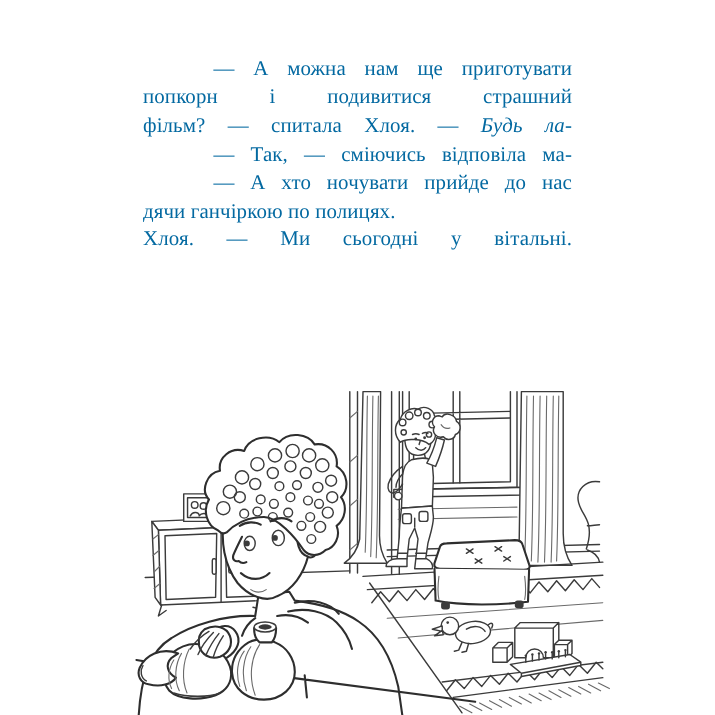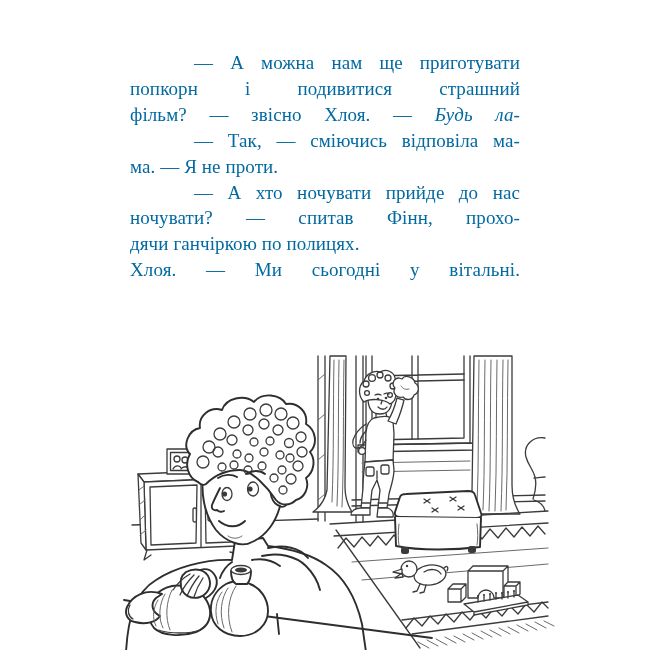--- a/index.html
+++ b/index.html
@@ -21,25 +21,23 @@
   .ink{fill:#3b3b3b;stroke:none;}
 </style>
 </head>
 <body>
 
 <div class="page">
 
   <div class="text-block">
     <div class="line j ind"><span>— А можна нам ще приготувати</span><span class="it"></span><span></span></div>
     <div class="line j"><span>попкорн і подивитися страшний</span><span class="it"></span><span></span></div>
-    <div class="line j"><span>фільм? — звісно Хлоя. — </span><span class="it">Будь ла-</span><span></span></div>
+    <div class="line j"><span>фільм? — спитала Хлоя. — </span><span class="it">Будь ла-</span><span></span></div>
     <div class="line j ind"><span>— Так, — сміючись відповіла ма-</span><span class="it"></span><span></span></div>
-    <div class="line"><span>ма. — Я не проти.</span><span class="it"></span><span></span></div>
     <div class="line j ind"><span>— А хто ночувати прийде до нас</span><span class="it"></span><span></span></div>
-    <div class="line j"><span>ночувати? — спитав Фінн, прохо-</span><span class="it"></span><span></span></div>
     <div class="line"><span>дячи ганчіркою по полицях.</span><span class="it"></span><span></span></div>
     <div class="line j"><span>Хлоя. — Ми сьогодні у вітальні.</span><span class="it"></span><span></span></div>
   </div>
 
   <svg width="650" height="650" viewBox="0 0 650 650" aria-hidden="true">
 
     <g>
       <path class="s" d="M318 356 L318 521 M325 356 L325 521 M356 356 L356 522 M363 356 L363 522"></path>
       <path class="h2" d="M318 380 L325 374 M318 420 L325 414 M318 460 L325 454 M318 500 L325 494"></path>
       <path class="s" d="M366 356 L366 445 M470 356 L470 443 M366 445 L470 443"></path>

